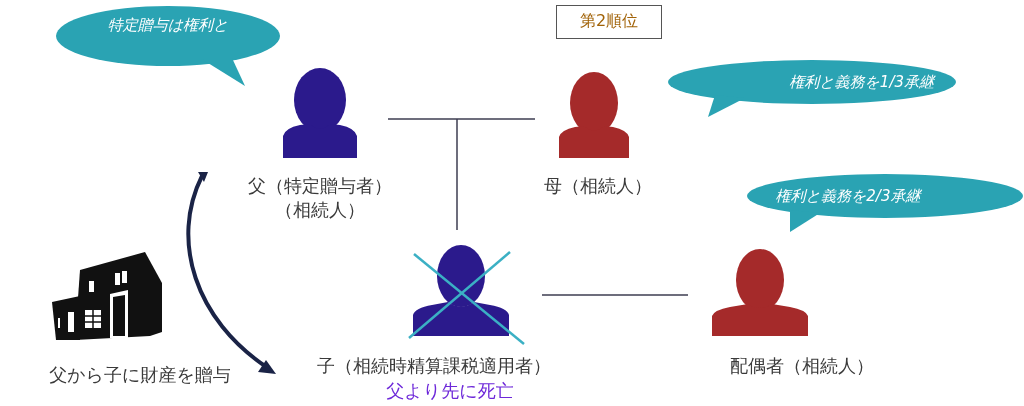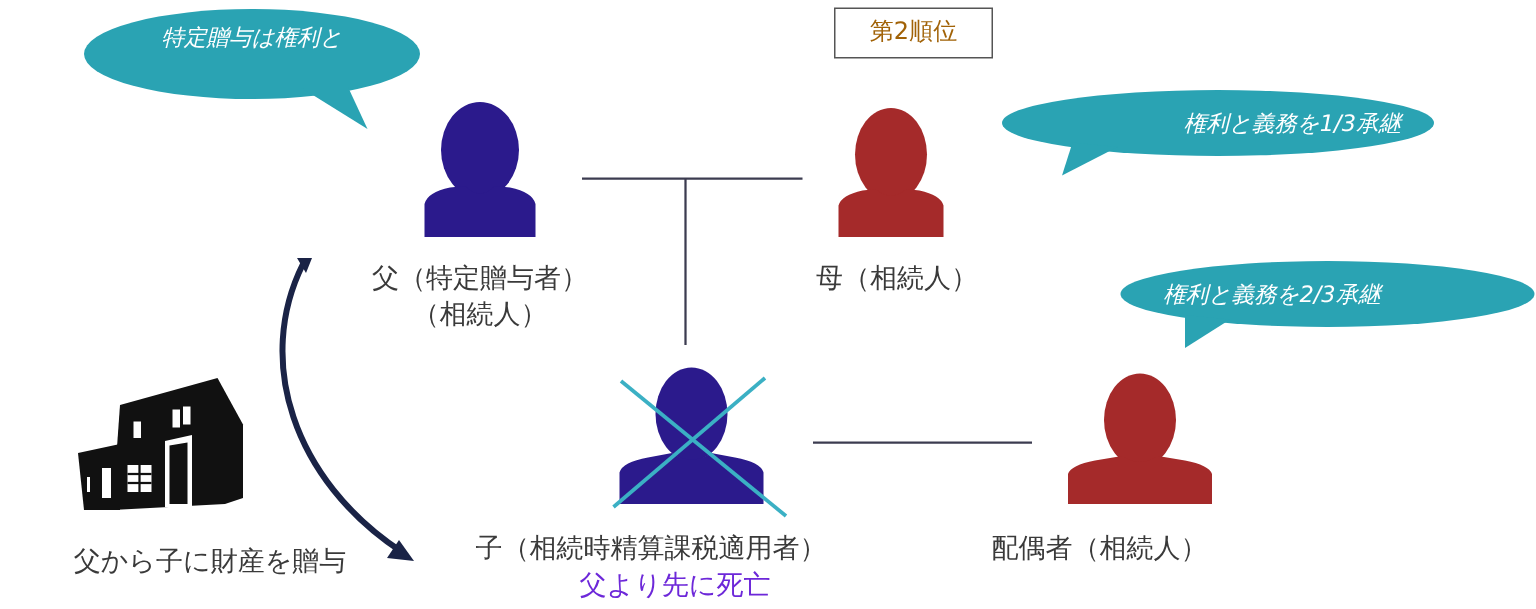--- a/index.html
+++ b/index.html
@@ -91,15 +91,15 @@
 
 <div class="abs rank-box" style="left:556px; top:5px; width:104px; height:32px;">第2順位</div>
 
 <div class="abs label" style="left:220px; top:174px; width:200px;">
   <div>父（特定贈与者）</div>
   <div>（相続人）</div>
 </div>
 <div class="abs label" style="left:518px; top:174px; width:160px;">母（相続人）</div>
 <div class="abs label" style="left:274px; top:354px; width:320px;">子（相続時精算課税適用者）</div>
 <div class="abs label" style="left:290px; top:379px; width:320px; color:#6d28d9;">父より先に死亡</div>
-<div class="abs label" style="left:648px; top:354px; width:170px;">配偶者（相続人）</div>
+<div class="abs label" style="left:717px; top:354px; width:170px;">配偶者（相続人）</div>
 
 <div class="abs label" style="left:10px; top:363px; width:220px;margin-left:20px;">父から子に財産を贈与</div>
 
 </body></html>

